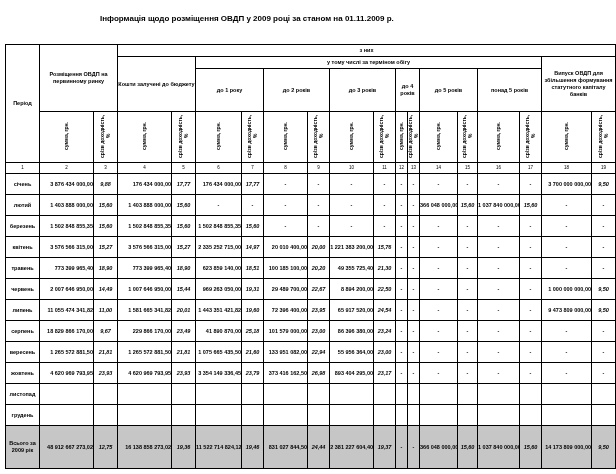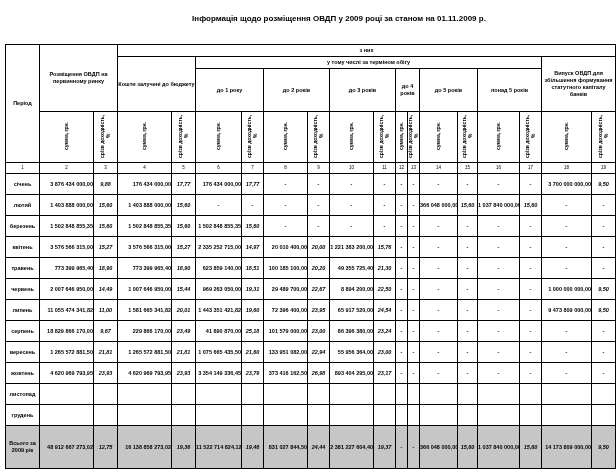--- a/index.html
+++ b/index.html
@@ -2,22 +2,21 @@
 <html><head>
 <meta charset="utf-8">
 <style>
   html,body{margin:0;padding:0;background:#fff;}
   body{
     width:616px;height:474px;overflow:hidden;
     font-family:"Liberation Sans", sans-serif;color:#000;
   }
   .page{width:616px;height:474px;position:relative;}
   .doc-title{
-    padding:14px 6px 0 68px;
-    text-align:center;
+    padding:14px 6px 0 100px;
     font-size:8px;font-weight:bold;
     white-space:nowrap;
   }
   table.ovdp{
     border-collapse:collapse;table-layout:fixed;
     width:608px;margin:21px 3px 0 5px;
   }
   table.ovdp th, table.ovdp td{
     border:1px solid #000;
     padding:0;overflow:hidden;

